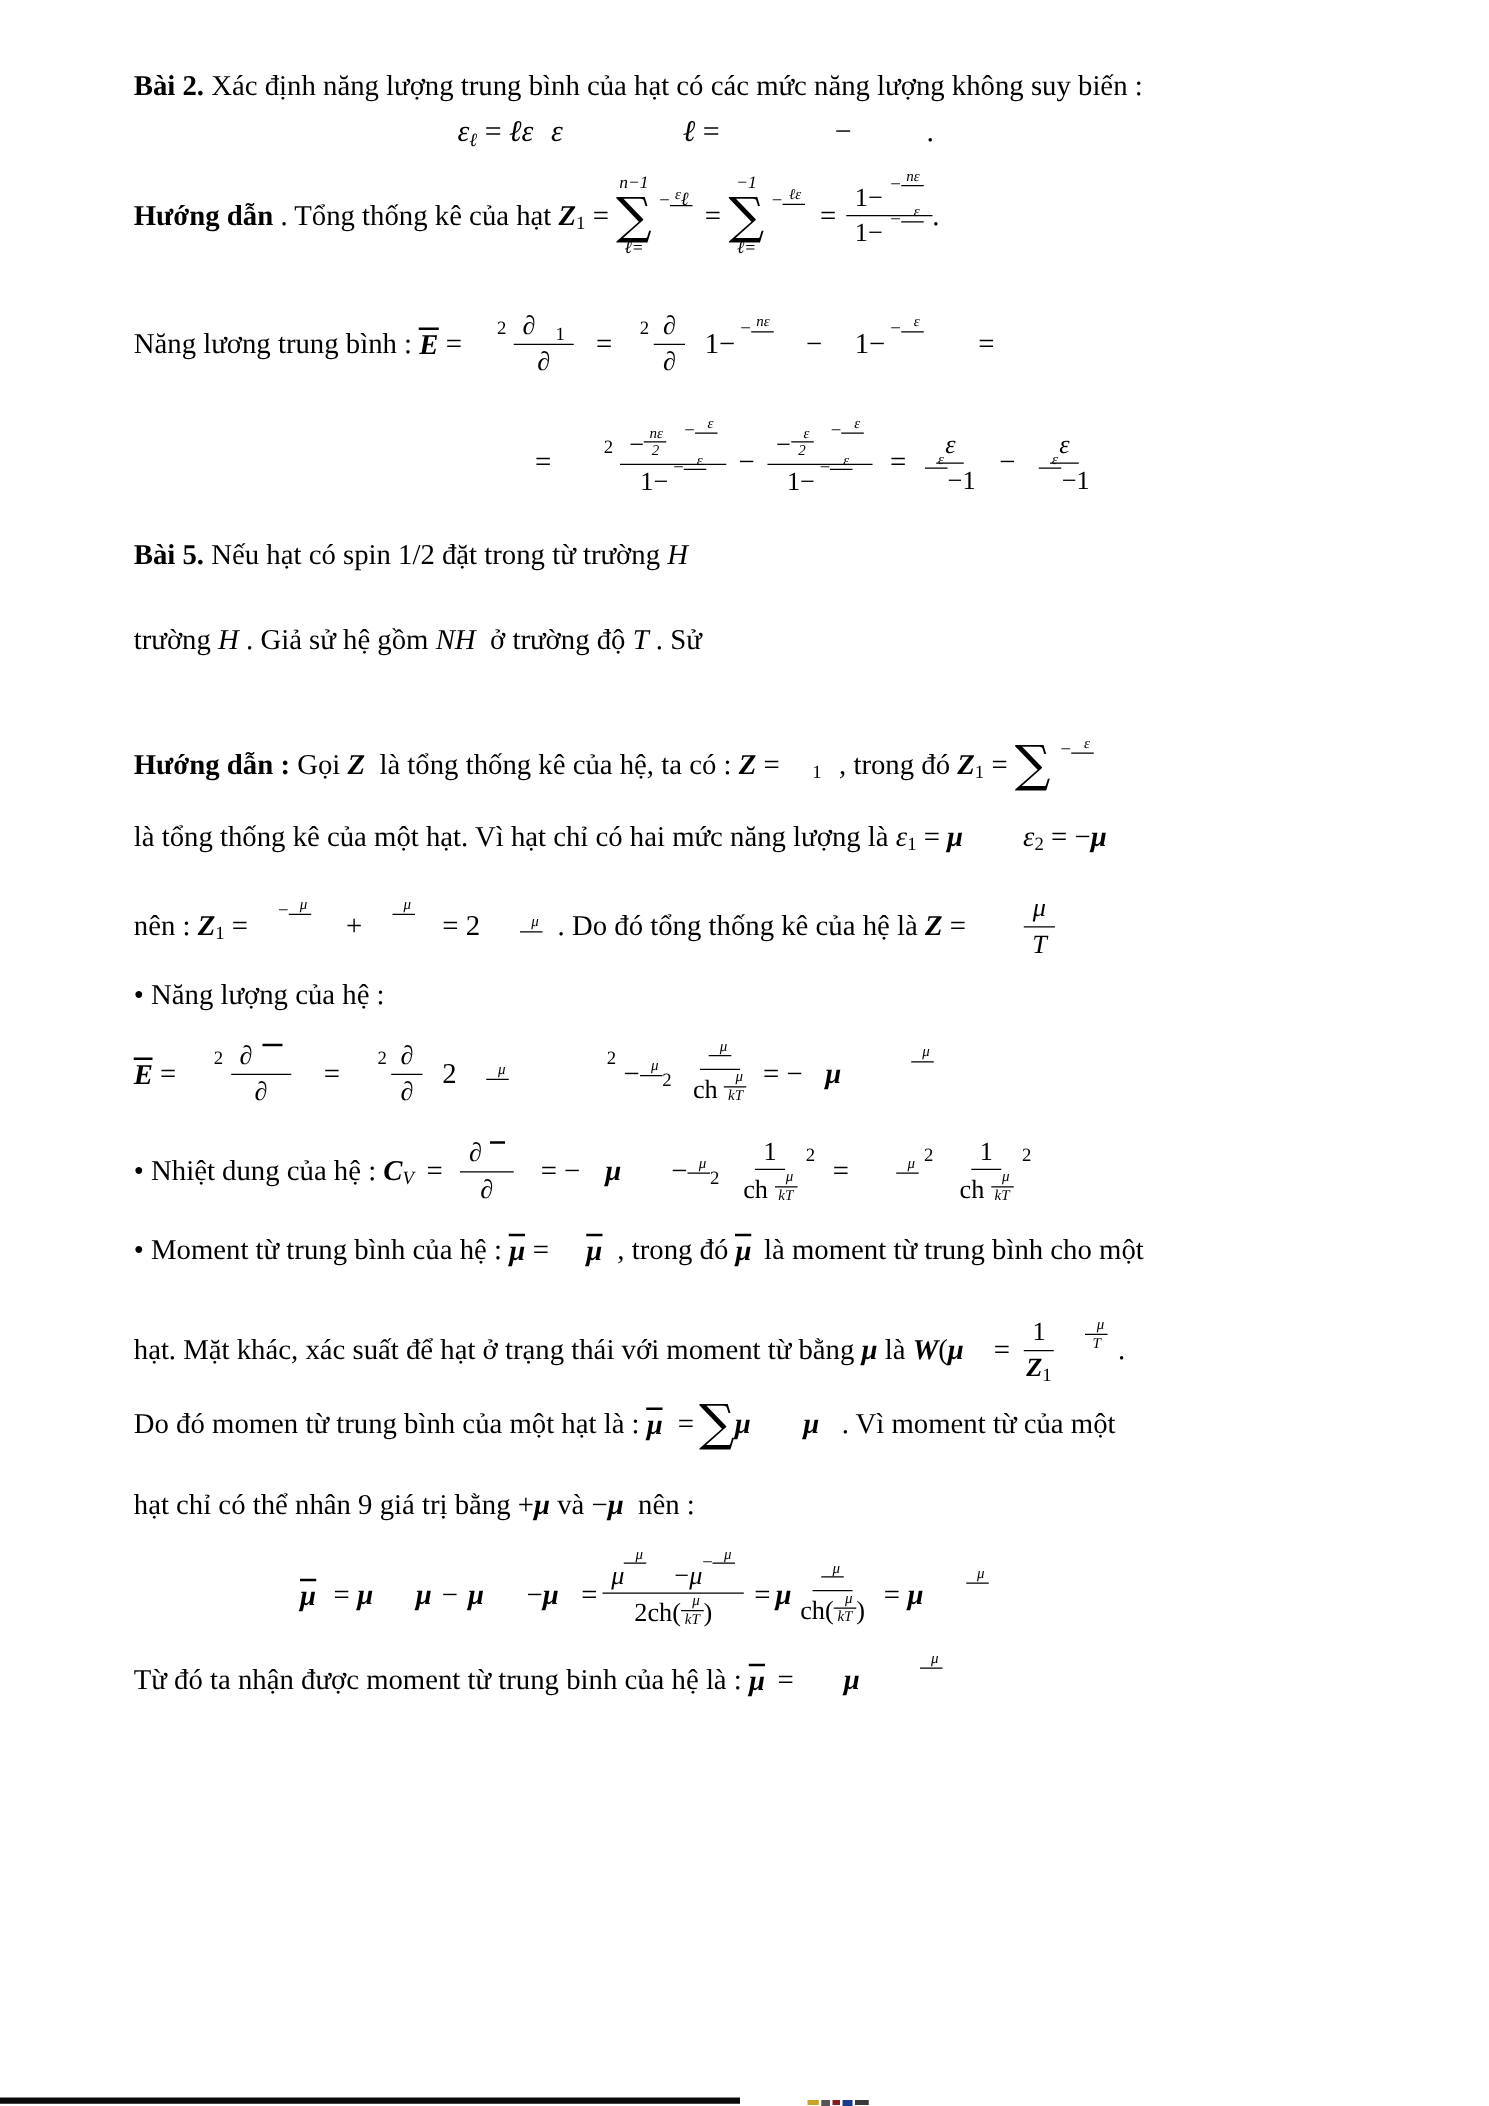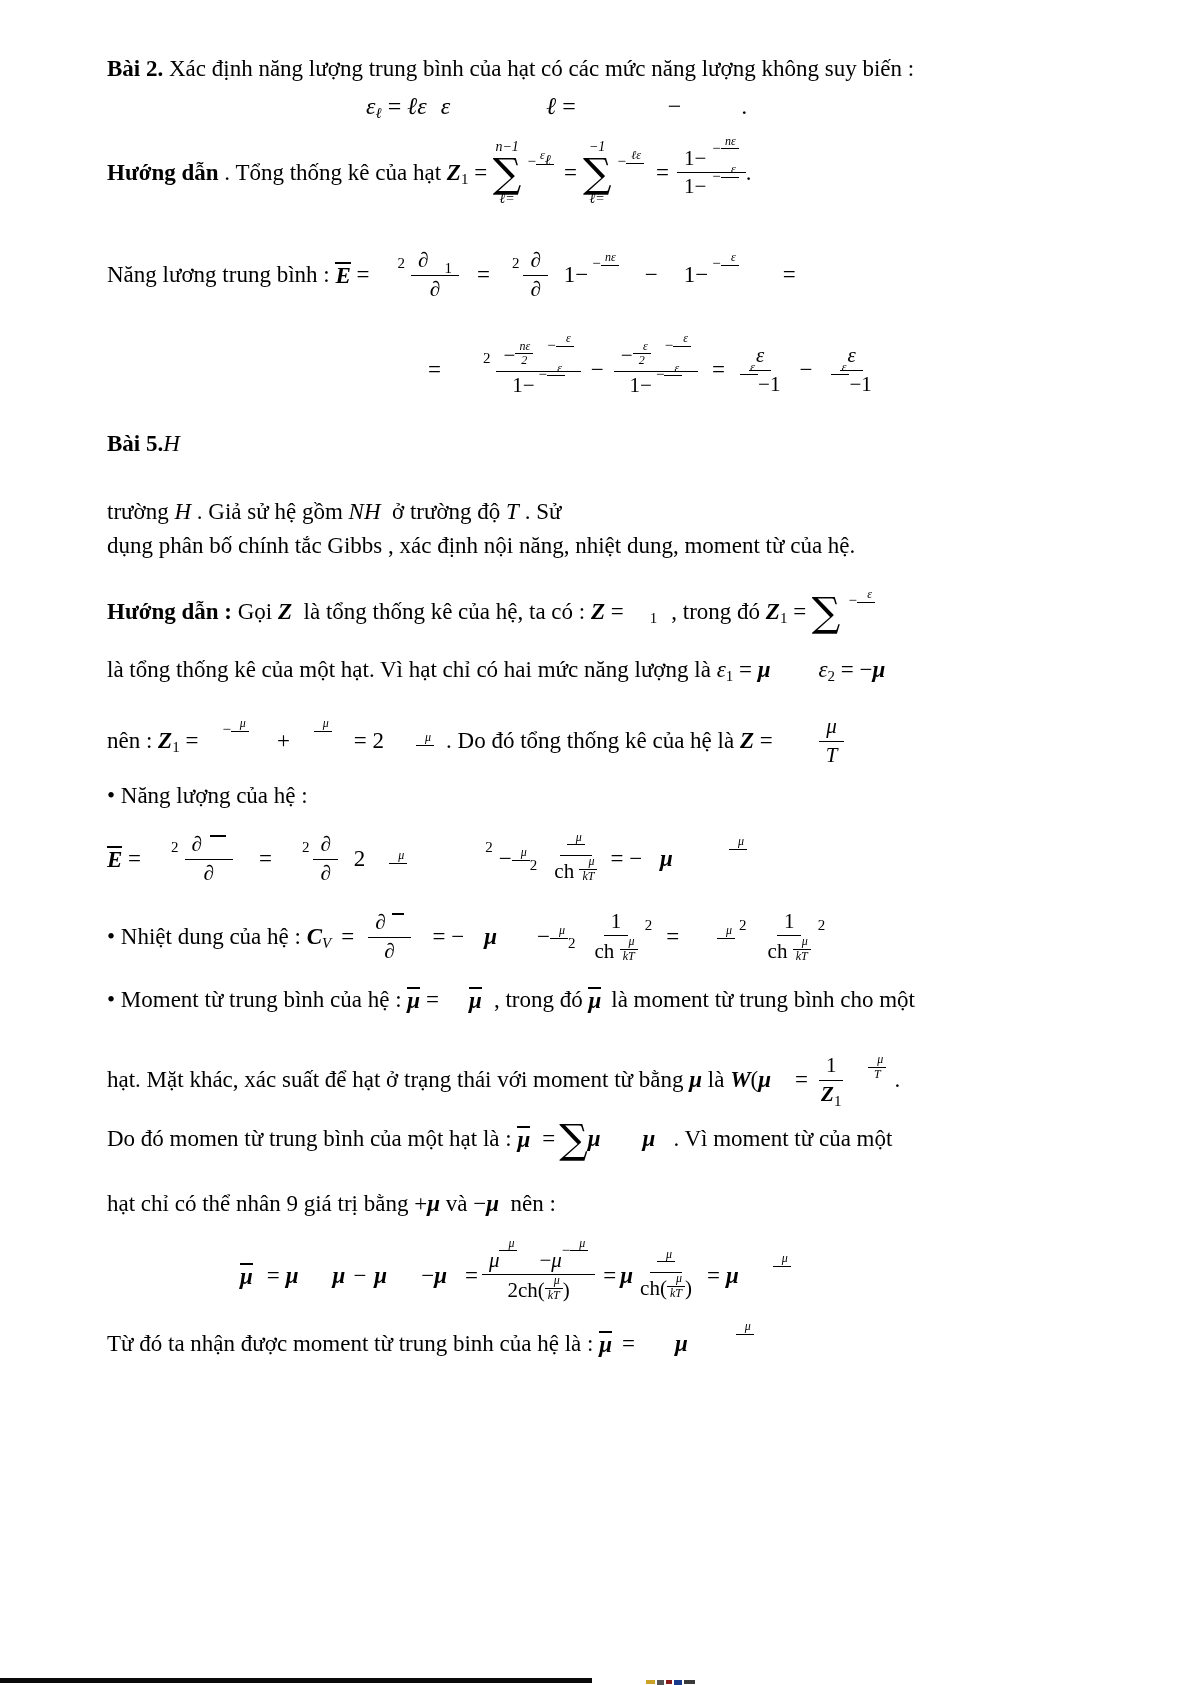--- a/index.html
+++ b/index.html
@@ -54,23 +54,22 @@
   <div class="line" style="left:107px;top:52px;height:34px"><span class="row"><span class="bd">Bài 2.</span><span class="rm"> Xác định năng lượng trung bình của hạt có các mức năng lượng không suy biến :</span></span></div>
 
   <div class="line" style="left:366px;top:88px;height:38px;font-size:24px"><span class="row"><span class="it">ε</span><span class="sub"><span class="row"><span class="it">ℓ</span></span></span><span class="rm"> = </span><span class="it">ℓε</span><span class="spc" style="width: 14px;"></span><span class="it">ε</span><span class="spc" style="width: 96px;"></span><span class="it">ℓ</span><span class="rm"> =</span><span class="spc" style="width: 92px;"></span><span class="rm">−</span><span class="spc" style="width: 60px;"></span><span class="rm">.</span></span></div>
 
   <div class="line" style="left:107px;top:128px;height:90px"><span class="row"><span class="bd">Hướng dẫn</span><span class="rm"> . Tổng thống kê của hạt </span><span class="bi">Z</span><span class="sub"><span class="row"><span class="rm">1</span></span></span><span class="rm"> = </span><span class="sum"><span class="lim"><span class="row"><span class="rm">n−1</span></span></span><span class="sg">∑</span><span class="lim"><span class="row"><span class="rm">ℓ=</span></span></span></span><span class="spc" style="width: 6px;"></span><span class="sup"><span class="row"><span class="rm">−</span><span class="sf"><span class="fn"><span class="row"><span class="it">ε</span><span class="sub"><span class="row"><span class="it">ℓ</span></span></span></span></span><span class="fd"><span class="row"></span></span></span></span></span><span class="spc" style="width: 10px;"></span><span class="rm">=</span><span class="spc" style="width: 6px;"></span><span class="sum"><span class="lim"><span class="row"><span class="rm">−1</span></span></span><span class="sg">∑</span><span class="lim"><span class="row"><span class="rm">ℓ=</span></span></span></span><span class="spc" style="width: 6px;"></span><span class="sup"><span class="row"><span class="rm">−</span><span class="sf"><span class="fn"><span class="row"><span class="it">ℓε</span></span></span><span class="fd"><span class="row"></span></span></span></span></span><span class="spc" style="width: 12px;"></span><span class="rm">=</span><span class="spc" style="width: 8px;"></span><span class="fr"><span class="fn"><span class="row"><span class="rm">1−</span><span class="spc" style="width: 6px;"></span><span class="sup"><span class="row"><span class="rm">−</span><span class="sf"><span class="fn"><span class="row"><span class="it">nε</span></span></span><span class="fd"><span class="row"></span></span></span></span></span></span></span><span class="fd"><span class="row"><span class="rm">1−</span><span class="spc" style="width: 6px;"></span><span class="sup"><span class="row"><span class="rm">−</span><span class="sf"><span class="fn"><span class="row"><span class="it">ε</span></span></span><span class="fd"><span class="row"></span></span></span></span></span></span></span></span><span class="rm">.</span></span></div>
 
   <div class="line" style="left:107px;top:235px;height:80px"><span class="row"><span class="rm">Năng lương trung bình : </span><span class="ol">E</span><span class="rm"> =</span><span class="spc" style="width: 28px;"></span><span class="sup"><span class="row"><span class="rm">2</span></span></span><span class="spc" style="width: 6px;"></span><span class="fr"><span class="fn"><span class="row"><span class="it">∂</span><span class="spc" style="width: 16px;"></span><span class="sub"><span class="row"><span class="rm">1</span></span></span></span></span><span class="fd"><span class="row"><span class="it">∂</span></span></span></span><span class="spc" style="width: 18px;"></span><span class="rm">=</span><span class="spc" style="width: 22px;"></span><span class="sup"><span class="row"><span class="rm">2</span></span></span><span class="spc" style="width: 4px;"></span><span class="fr"><span class="fn"><span class="row"><span class="it">∂</span></span></span><span class="fd"><span class="row"><span class="it">∂</span></span></span></span><span class="spc" style="width: 16px;"></span><span class="rm">1−</span><span class="spc" style="width: 4px;"></span><span class="sup"><span class="row"><span class="rm">−</span><span class="sf"><span class="fn"><span class="row"><span class="it">nε</span></span></span><span class="fd"><span class="row"></span></span></span></span></span><span class="spc" style="width: 26px;"></span><span class="rm">−</span><span class="spc" style="width: 26px;"></span><span class="rm">1−</span><span class="spc" style="width: 4px;"></span><span class="sup"><span class="row"><span class="rm">−</span><span class="sf"><span class="fn"><span class="row"><span class="it">ε</span></span></span><span class="fd"><span class="row"></span></span></span></span></span><span class="spc" style="width: 44px;"></span><span class="rm">=</span></span></div>
 
   <div class="line" style="left:428px;top:322px;height:96px"><span class="row"><span class="rm">=</span><span class="spc" style="width: 42px;"></span><span class="sup"><span class="row"><span class="rm">2</span></span></span><span class="spc" style="width: 6px;"></span><span class="fr"><span class="fn"><span class="row"><span class="rm">−</span><span class="sf"><span class="fn"><span class="row"><span class="it">nε</span></span></span><span class="fd"><span class="row"><span class="rm">2</span></span></span></span><span class="spc" style="width: 14px;"></span><span class="sup"><span class="row"><span class="rm">−</span><span class="sf"><span class="fn"><span class="row"><span class="it">ε</span></span></span><span class="fd"><span class="row"></span></span></span></span></span></span></span><span class="fd"><span class="row"><span class="rm">1−</span><span class="spc" style="width: 4px;"></span><span class="sup"><span class="row"><span class="rm">−</span><span class="sf"><span class="fn"><span class="row"><span class="it">ε</span></span></span><span class="fd"><span class="row"></span></span></span></span></span></span></span></span><span class="spc" style="width: 10px;"></span><span class="rm">−</span><span class="spc" style="width: 10px;"></span><span class="fr"><span class="fn"><span class="row"><span class="rm">−</span><span class="sf"><span class="fn"><span class="row"><span class="it">ε</span></span></span><span class="fd"><span class="row"><span class="rm">2</span></span></span></span><span class="spc" style="width: 14px;"></span><span class="sup"><span class="row"><span class="rm">−</span><span class="sf"><span class="fn"><span class="row"><span class="it">ε</span></span></span><span class="fd"><span class="row"></span></span></span></span></span></span></span><span class="fd"><span class="row"><span class="rm">1−</span><span class="spc" style="width: 4px;"></span><span class="sup"><span class="row"><span class="rm">−</span><span class="sf"><span class="fn"><span class="row"><span class="it">ε</span></span></span><span class="fd"><span class="row"></span></span></span></span></span></span></span></span><span class="spc" style="width: 14px;"></span><span class="rm">=</span><span class="spc" style="width: 8px;"></span><span class="fr"><span class="fn"><span class="row"><span class="it">ε</span></span></span><span class="fd"><span class="row"><span class="sup"><span class="row"><span class="sf"><span class="fn"><span class="row"><span class="it">ε</span></span></span><span class="fd"><span class="row"></span></span></span></span></span><span class="rm">−1</span></span></span></span><span class="spc" style="width: 12px;"></span><span class="rm">−</span><span class="spc" style="width: 12px;"></span><span class="fr"><span class="fn"><span class="row"><span class="it">ε</span></span></span><span class="fd"><span class="row"><span class="sup"><span class="row"><span class="sf"><span class="fn"><span class="row"><span class="it">ε</span></span></span><span class="fd"><span class="row"></span></span></span></span></span><span class="rm">−1</span></span></span></span></span></div>
 
-  <div class="line" style="left:107px;top:428px;height:32px"><span class="row"><span class="bd">Bài 5.</span><span class="it">H</span></span></div>
+  <div class="line" style="left:107px;top:428px;height:32px"><span class="row"><span class="bd">Bài 5.</span><span class="rm"> Nếu hạt có spin 1/2 đặt trong từ trường </span><span class="it">H</span></span></div>
   <div class="line" style="left:107px;top:496px;height:32px"><span class="row"><span class="rm">trường </span><span class="it">H</span><span class="rm"> . Giả sử hệ gồm </span><span class="it">N</span><span class="it">H</span><span class="rm">  ở trường độ </span><span class="it">T</span><span class="rm"> . Sử</span></span></div>
-  <div class="line" style="left:107px;top:530px;height:32px"><span class="row"><span class="rm">dụng phân bố chính tắc Gibbs , xác định nội năng, nhiệt dung, moment từ của hệ.</span></span></div>
 
   <div class="line" style="left:107px;top:574px;height:76px"><span class="row"><span class="bd">Hướng dẫn :</span><span class="rm"> Gọi </span><span class="bi">Z</span><span class="rm">  là tổng thống kê của hệ, ta có : </span><span class="bi">Z</span><span class="rm"> =</span><span class="spc" style="width: 26px;"></span><span class="sub"><span class="row"><span class="rm">1</span></span></span><span class="spc" style="width: 14px;"></span><span class="rm">, trong đó </span><span class="bi">Z</span><span class="sub"><span class="row"><span class="rm">1</span></span></span><span class="rm"> = </span><span class="sum"><span class="lim"><span class="row"></span></span><span class="sg">∑</span><span class="lim"><span class="row"></span></span></span><span class="spc" style="width: 8px;"></span><span class="sup"><span class="row"><span class="rm">−</span><span class="sf"><span class="fn"><span class="row"><span class="it">ε</span></span></span><span class="fd"><span class="row"></span></span></span></span></span></span></div>
 
   <div class="line" style="left:107px;top:652px;height:36px"><span class="row"><span class="rm">là tổng thống kê của một hạt. Vì hạt chỉ có hai mức năng lượng là </span><span class="it">ε</span><span class="sub"><span class="row"><span class="rm">1</span></span></span><span class="rm"> = </span><span class="bi">μ</span><span class="spc" style="width: 48px;"></span><span class="it">ε</span><span class="sub"><span class="row"><span class="rm">2</span></span></span><span class="rm"> = −</span><span class="bi">μ</span></span></div>
 
   <div class="line" style="left:107px;top:708px;height:66px"><span class="row"><span class="rm">nên : </span><span class="bi">Z</span><span class="sub"><span class="row"><span class="rm">1</span></span></span><span class="rm"> =</span><span class="spc" style="width: 24px;"></span><span class="sup"><span class="row"><span class="rm">−</span><span class="sf"><span class="fn"><span class="row"><span class="it">μ</span></span></span><span class="fd"><span class="row"></span></span></span></span></span><span class="spc" style="width: 28px;"></span><span class="rm">+</span><span class="spc" style="width: 24px;"></span><span class="sup"><span class="row"><span class="sf"><span class="fn"><span class="row"><span class="it">μ</span></span></span><span class="fd"><span class="row"></span></span></span></span></span><span class="spc" style="width: 22px;"></span><span class="rm">= 2</span><span class="spc" style="width: 32px;"></span><span class="sf msf"><span class="fn"><span class="row"><span class="it">μ</span></span></span><span class="fd"><span class="row"></span></span></span><span class="spc" style="width: 12px;"></span><span class="rm">. Do đó tổng thống kê của hệ là </span><span class="bi">Z</span><span class="rm"> =</span><span class="spc" style="width: 46px;"></span><span class="fr"><span class="fn"><span class="row"><span class="it">μ</span></span></span><span class="fd"><span class="row"><span class="it">T</span></span></span></span></span></div>
 
   <div class="line" style="left:107px;top:780px;height:32px"><span class="row"><span class="rm">• Năng lượng của hệ :</span></span></div>
 
   <div class="line" style="left:107px;top:822px;height:74px"><span class="row"><span class="ol">E</span><span class="rm"> =</span><span class="spc" style="width: 30px;"></span><span class="sup"><span class="row"><span class="rm">2</span></span></span><span class="spc" style="width: 6px;"></span><span class="fr"><span class="fn"><span class="row"><span class="it">∂</span><span class="spc" style="width: 8px;"></span><span class="hbar" style="width: 16px;"></span></span></span><span class="fd"><span class="row"><span class="it">∂</span></span></span></span><span class="spc" style="width: 26px;"></span><span class="rm">=</span><span class="spc" style="width: 30px;"></span><span class="sup"><span class="row"><span class="rm">2</span></span></span><span class="spc" style="width: 4px;"></span><span class="fr"><span class="fn"><span class="row"><span class="it">∂</span></span></span><span class="fd"><span class="row"><span class="it">∂</span></span></span></span><span class="spc" style="width: 16px;"></span><span class="rm">2</span><span class="spc" style="width: 24px;"></span><span class="sf msf"><span class="fn"><span class="row"><span class="it">μ</span></span></span><span class="fd"><span class="row"></span></span></span><span class="spc" style="width: 78px;"></span><span class="sup"><span class="row"><span class="rm">2</span></span></span><span class="spc" style="width: 6px;"></span><span class="rm">−</span><span class="sf"><span class="fn"><span class="row"><span class="it">μ</span></span></span><span class="fd"><span class="row"></span></span></span><span class="sub"><span class="row"><span class="rm">2</span></span></span><span class="spc" style="width: 10px;"></span><span class="fr"><span class="fn"><span class="row"><span class="sf"><span class="fn"><span class="row"><span class="it">μ</span></span></span><span class="fd"><span class="row"></span></span></span></span></span><span class="fd"><span class="row"><span class="rm">ch </span><span class="sf"><span class="fn"><span class="row"><span class="it">μ</span></span></span><span class="fd"><span class="row"><span class="it">kT</span></span></span></span></span></span></span><span class="spc" style="width: 6px;"></span><span class="rm">= −</span><span class="spc" style="width: 18px;"></span><span class="bi">μ</span><span class="spc" style="width: 56px;"></span><span class="sup"><span class="row"><span class="sf"><span class="fn"><span class="row"><span class="it">μ</span></span></span><span class="fd"><span class="row"></span></span></span></span></span></span></div>

